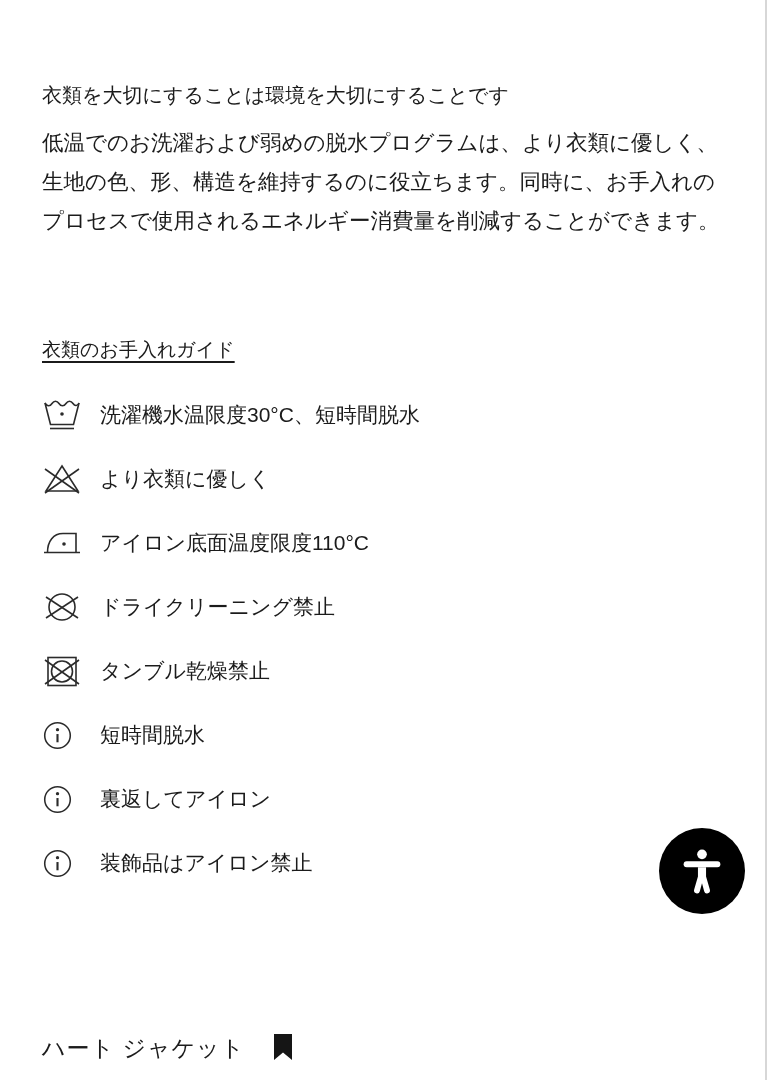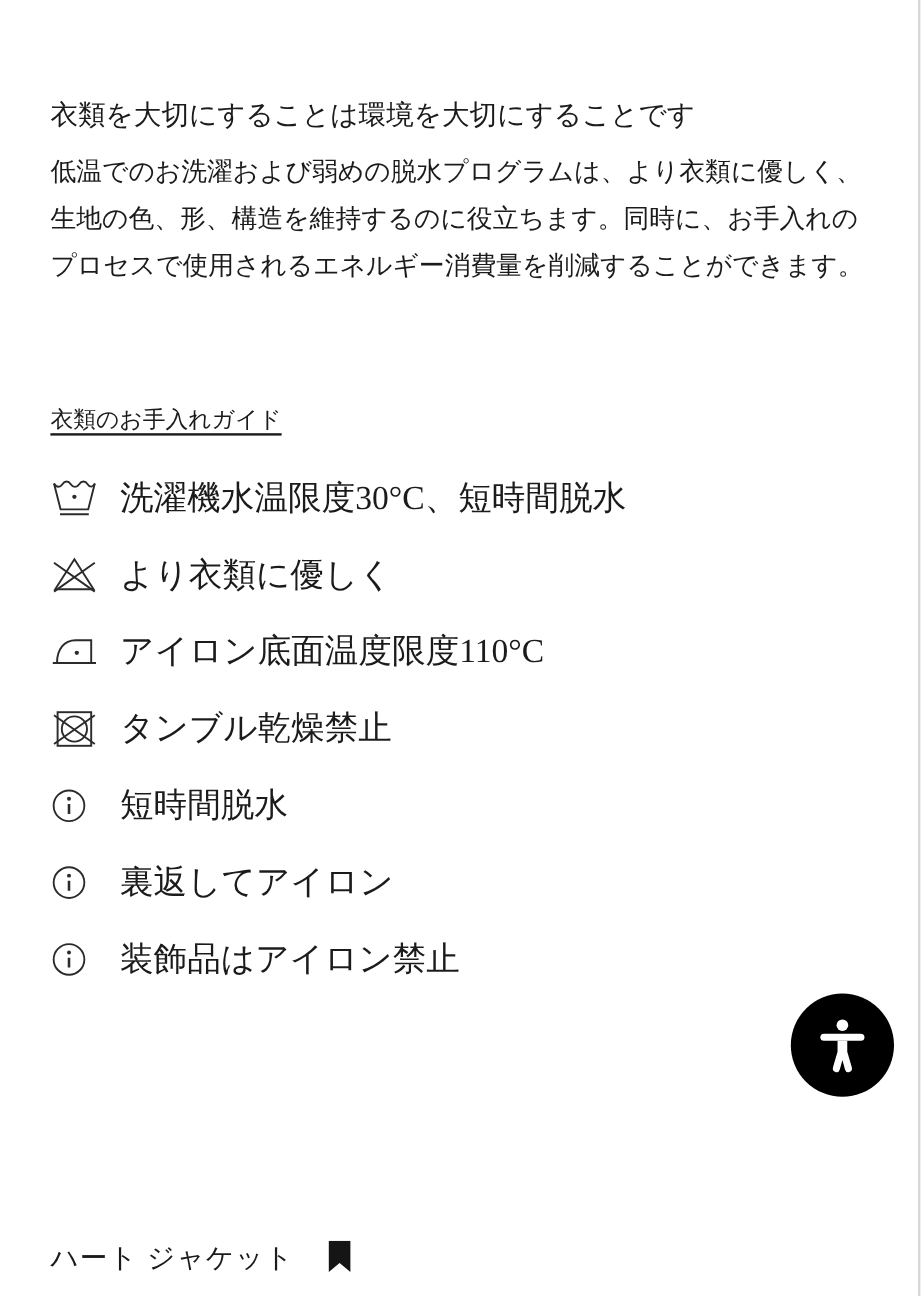--- a/index.html
+++ b/index.html
@@ -1,27 +1,27 @@
 <!DOCTYPE html>
 <html><head>
 <meta charset="utf-8">
 <style>
   html,body{margin:0;padding:0;}
   body{
     width:769px;height:1080px;background:#ffffff;position:relative;overflow:hidden;
     font-family:"Liberation Sans","DejaVu Sans",sans-serif;color:#1b1b1b;
   }
-  .intro-heading{position:absolute;left:42px;top:80px;width:700px;font-size:23px;line-height:30px;}
+  .intro-heading{position:absolute;left:42px;top:80px;width:700px;font-size:20px;line-height:30px;}
   .intro-paragraph{position:absolute;left:42px;top:124px;width:692px;font-size:21.5px;line-height:39px;}
   .care-guide-title{position:absolute;left:42px;top:337px;font-size:19px;
     text-decoration:underline;text-underline-offset:5px;text-decoration-thickness:1.5px;}
   .care-list{position:absolute;left:42px;top:383px;display:flex;flex-direction:column;}
   .care-item{height:64px;display:flex;align-items:center;}
   .icon-slot{width:58px;flex:0 0 58px;display:flex;align-items:center;}
-  .care-label{font-size:28px;white-space:nowrap;font-family:Liberation Serif, serif;}
+  .care-label{font-size:21px;white-space:nowrap;}
   .sym{stroke:#2b2b2b;stroke-width:1.6;fill:none;}
   .symfill{fill:#2b2b2b;stroke:none;}
   .footer{position:absolute;left:42px;top:1033px;display:flex;align-items:center;}
   .product-title{font-size:23px;letter-spacing:1px;}
   .bookmark-btn{background:none;border:none;padding:0;margin-left:28px;cursor:pointer;display:flex;align-items:center;}
   .a11y-button{position:absolute;left:659px;top:828px;width:86px;height:86px;border-radius:50%;
     background:#000000;border:none;padding:0;cursor:pointer;display:flex;align-items:center;justify-content:center;}
   .right-divider{position:absolute;left:765px;top:0;width:2px;height:1080px;background:#d7d7d7;}
 </style>
 </head>
@@ -64,20 +64,30 @@
     <span class="icon-slot">
       <svg width="40" height="36" viewBox="0 0 40 36" class="sym">
         <path d="M2 27.5 L38 27.5"></path>
         <path d="M5.5 27.5 C5.5 16 11.5 8.5 21 8.5 L34 8.5 L34 27.5"></path>
         <circle cx="22" cy="19" r="1.8" class="symfill"></circle>
       </svg>
     </span>
     <span class="care-label">アイロン底面温度限度110°C</span>
   </div>
 
+  <div class="care-item">
+    <span class="icon-slot">
+      <svg width="40" height="36" viewBox="0 0 40 36" class="sym">
+        <circle cx="20" cy="18" r="13"></circle>
+        <path d="M4 8 L36 29"></path>
+        <path d="M36 8 L4 29"></path>
+      </svg>
+    </span>
+    <span class="care-label">ドライクリーニング禁止</span>
+  </div>
 
   <div class="care-item">
     <span class="icon-slot">
       <svg width="40" height="36" viewBox="0 0 40 36" class="sym">
         <rect x="6" y="4.5" width="28" height="28"></rect>
         <circle cx="20" cy="18.5" r="10.5"></circle>
         <path d="M3 7 L37 31"></path>
         <path d="M37 7 L3 31"></path>
       </svg>
     </span>

